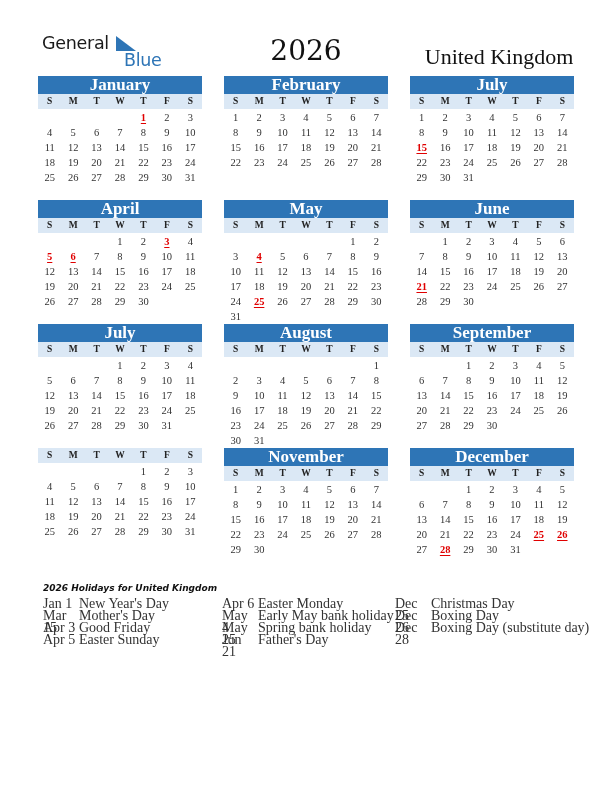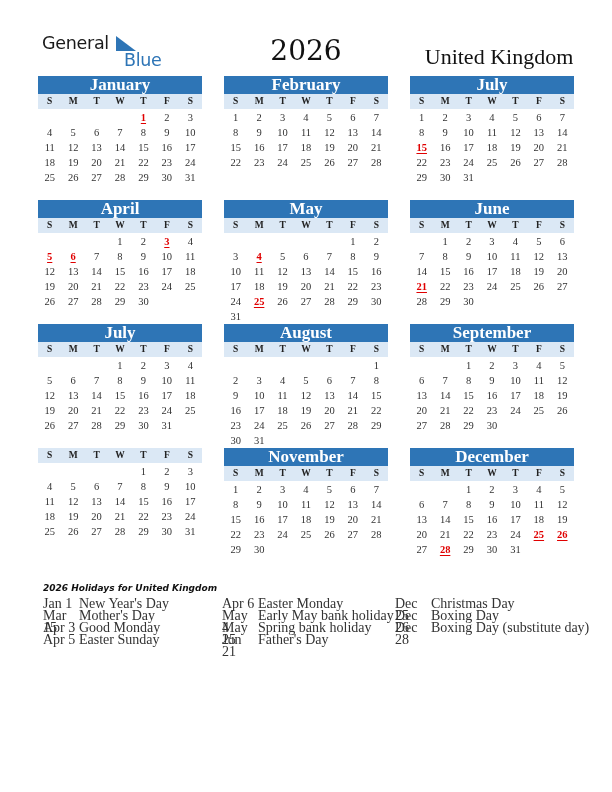--- a/index.html
+++ b/index.html
@@ -611,21 +611,21 @@
       <div class="hol-row">
         <span class="d">Jan 1</span>
         <span class="n">New Year's Day</span>
       </div>
       <div class="hol-row">
         <span class="d">Mar 15</span>
         <span class="n">Mother's Day</span>
       </div>
       <div class="hol-row">
         <span class="d">Apr 3</span>
-        <span class="n">Good Monday</span>
+        <span class="n">Good Friday</span>
       </div>
       <div class="hol-row">
         <span class="d">Apr 5</span>
         <span class="n">Easter Sunday</span>
       </div>
     </div>
     <div class="hol-col" style="left: 222px;">
       <div class="hol-row">
         <span class="d">Apr 6</span>
         <span class="n">Easter Monday</span>

